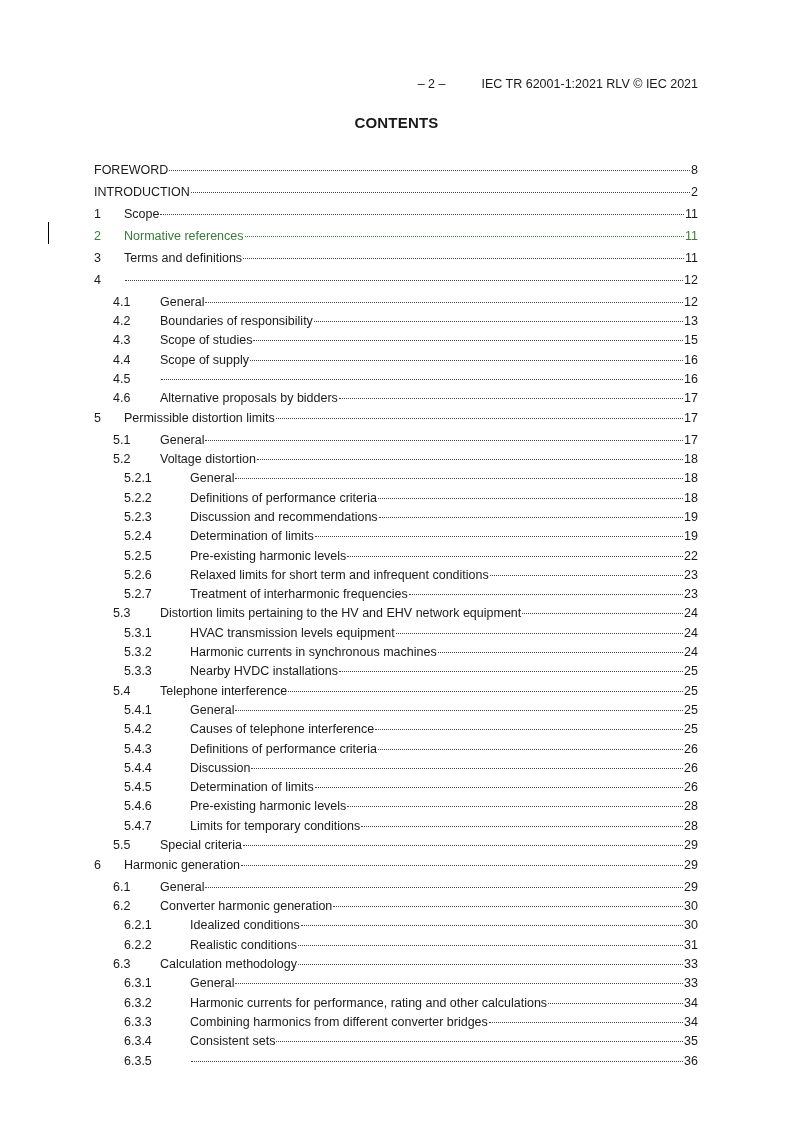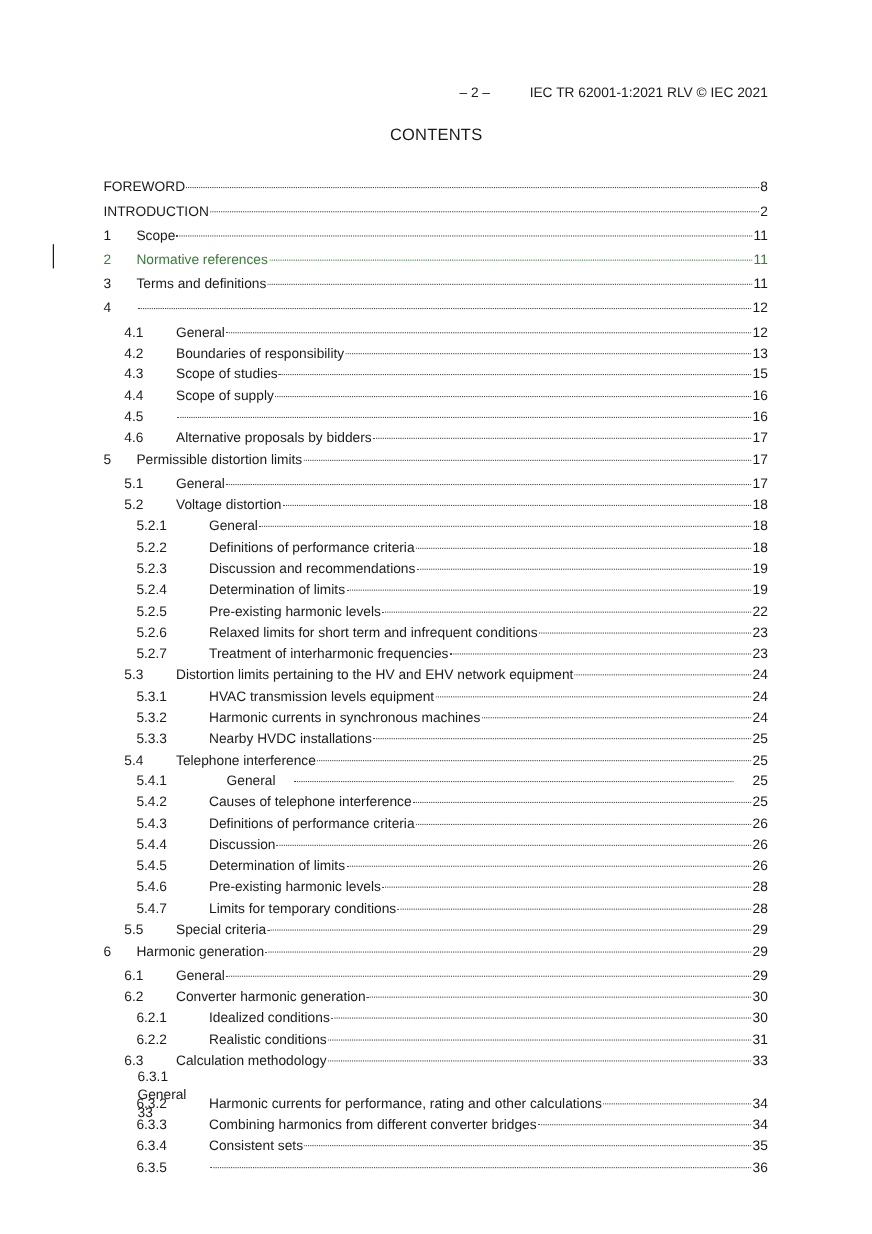--- a/index.html
+++ b/index.html
@@ -2,21 +2,21 @@
 <html><head>
 <meta charset="utf-8">
 <style>
   html, body { margin: 0; padding: 0; background: #ffffff; }
   body { width: 793px; height: 1122px; position: relative; overflow: hidden;
          font-family: "Liberation Sans", sans-serif; color: #1a1a1a; }
   .header { position: absolute; top: 77px; left: 0; width: 698px; text-align: right;
             font-size: 12.5px; white-space: pre; }
   .header .pg { margin-right: 36px; }
   .title { position: absolute; top: 114px; left: 0; width: 793px; text-align: center;
-           font-size: 15px; letter-spacing: 0.2px; }
+           font-size: 15px; letter-spacing: 0.2px; font-weight: bold; }
   .change-bar { position: absolute; left: 48px; top: 222px; width: 1px; height: 22px; background: #000; }
   .toc { position: absolute; top: 158px; left: 94px; width: 604px; }
   .row { position: absolute; left: 0; width: 604px; height: 16px; font-size: 12.5px;
          line-height: 16px; display: flex; align-items: baseline; }
   .row .num { flex: 0 0 auto; }
   .row .txt { flex: 0 0 auto; white-space: nowrap; }
   .row .dots { flex: 1 1 auto; overflow: hidden; white-space: nowrap; margin: 0 1px;
                position: relative; height: 16px; }
   .row .dots::after { content: ""; position: absolute; left: 0; right: 0; bottom: 3px;
                       border-bottom: 1.4px dotted #444; }
@@ -194,21 +194,21 @@
       <span class="txt">Nearby HVDC installations</span>
       <span class="dots"></span>
       <span class="pgnum">25</span>
     </div>
     <div class="row lvl2" style="top: 521px;">
       <span class="num">5.4</span>
       <span class="txt">Telephone interference</span>
       <span class="dots"></span>
       <span class="pgnum">25</span>
     </div>
-    <div class="row lvl3" style="top: 540px; gap: 16px;">
+    <div class="row lvl3" style="top: 540px;">
       <span class="num">5.4.1</span>
       <span class="txt">General</span>
       <span class="dots"></span>
       <span class="pgnum">25</span>
     </div>
     <div class="row lvl3" style="top: 559px;">
       <span class="num">5.4.2</span>
       <span class="txt">Causes of telephone interference</span>
       <span class="dots"></span>
       <span class="pgnum">25</span>
@@ -278,21 +278,21 @@
       <span class="txt">Realistic conditions</span>
       <span class="dots"></span>
       <span class="pgnum">31</span>
     </div>
     <div class="row lvl2" style="top: 794px;">
       <span class="num">6.3</span>
       <span class="txt">Calculation methodology</span>
       <span class="dots"></span>
       <span class="pgnum">33</span>
     </div>
-    <div class="row lvl3" style="top: 813px; flex-direction: column;">
+    <div class="row lvl3" style="top: 813px;">
       <span class="num">6.3.1</span>
       <span class="txt">General</span>
       <span class="dots"></span>
       <span class="pgnum">33</span>
     </div>
     <div class="row lvl3" style="top: 833px;">
       <span class="num">6.3.2</span>
       <span class="txt">Harmonic currents for performance, rating and other calculations</span>
       <span class="dots"></span>
       <span class="pgnum">34</span>

